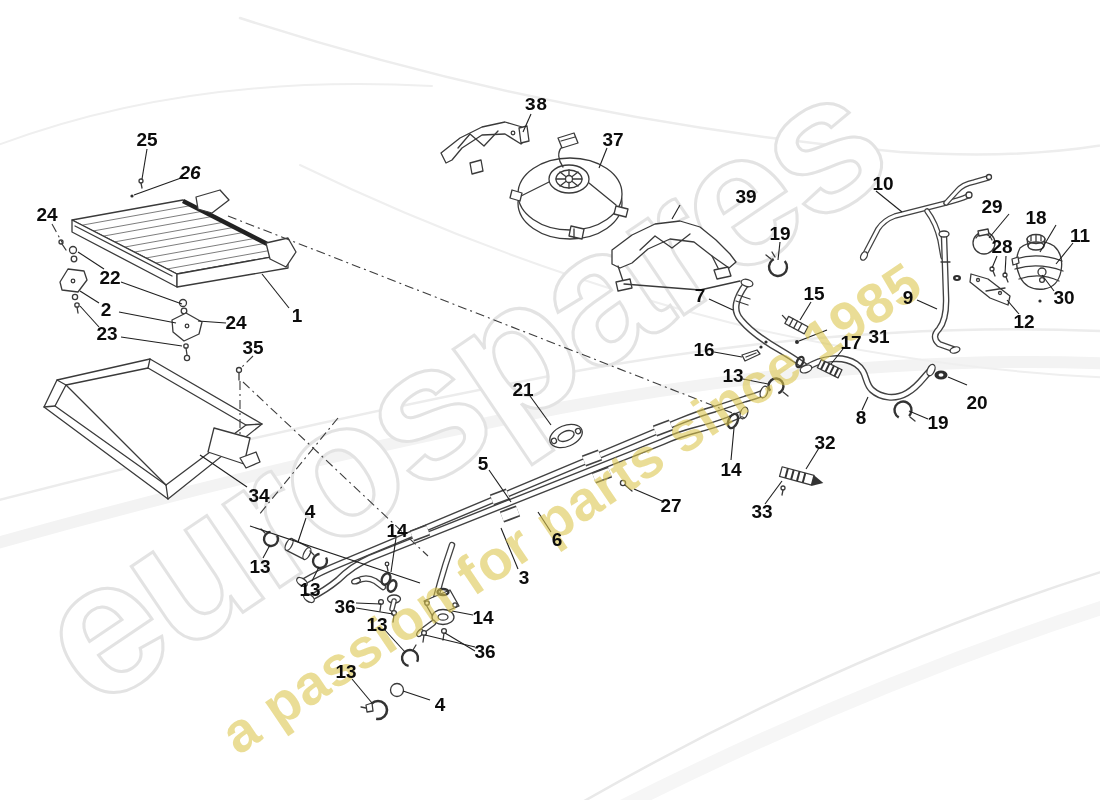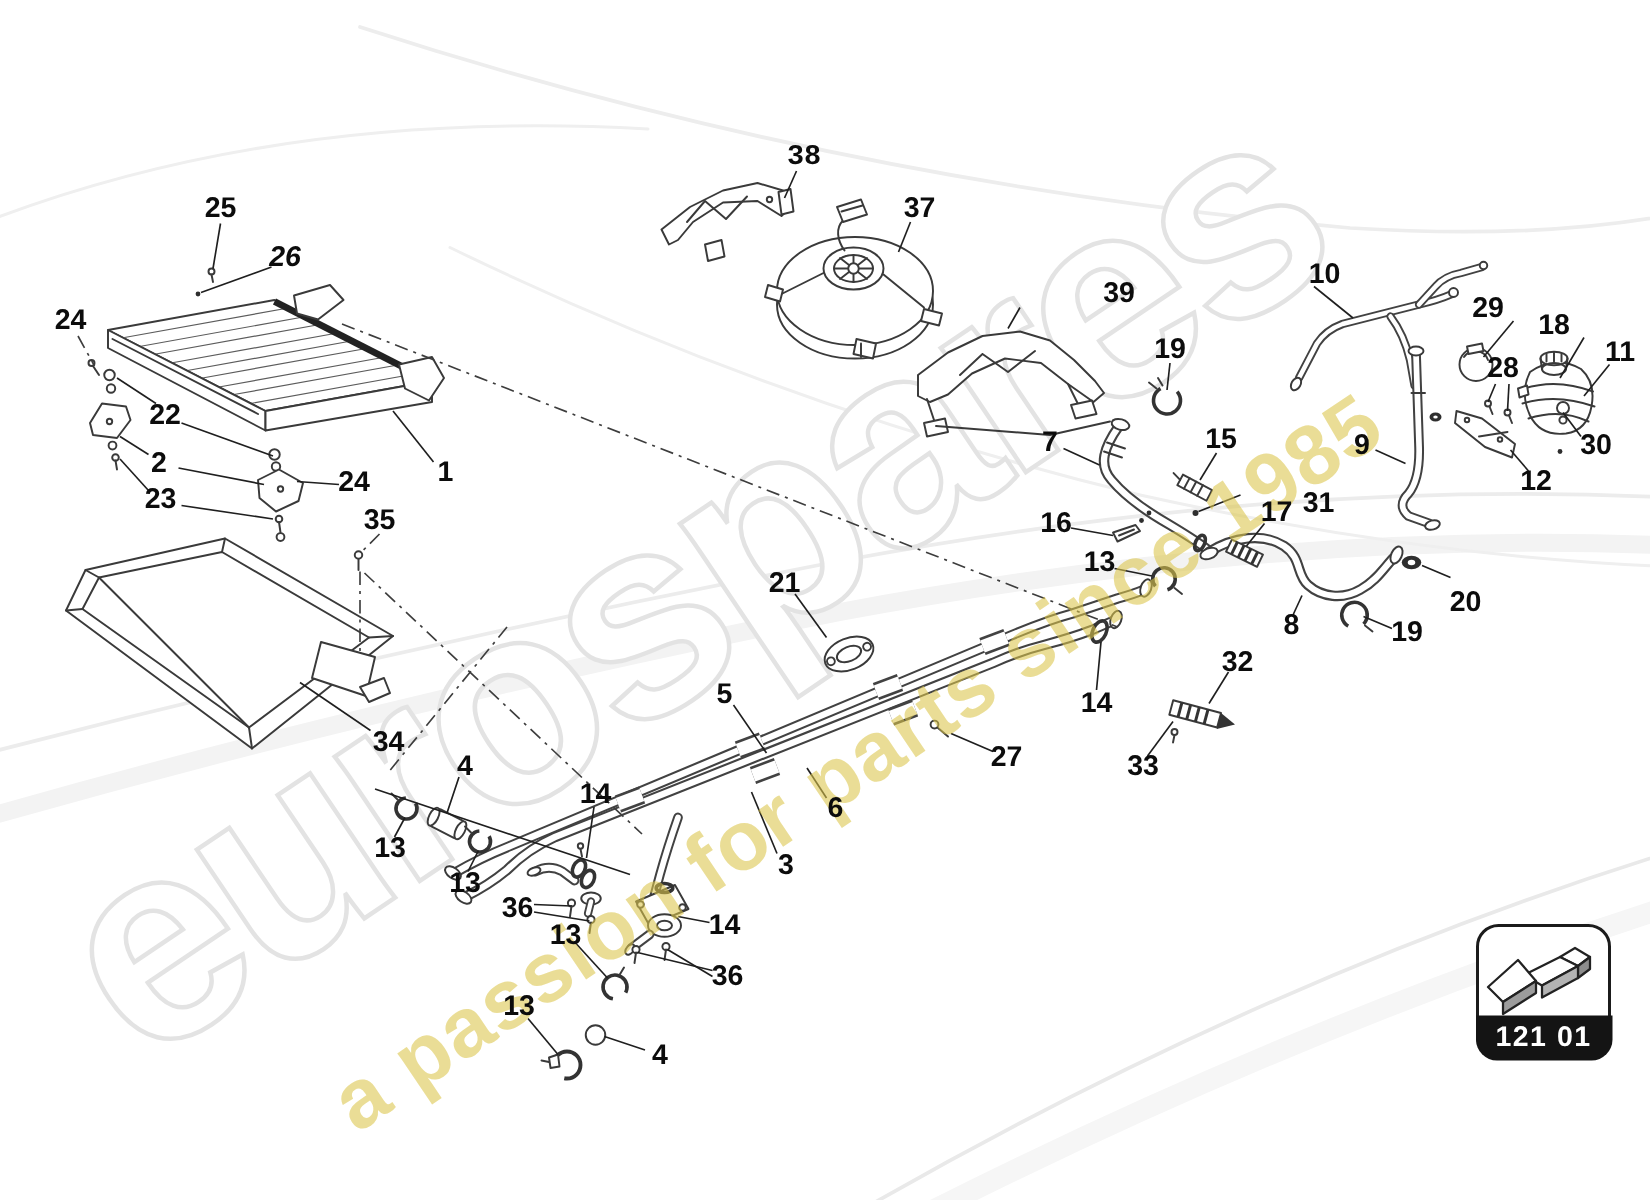--- a/index.html
+++ b/index.html
@@ -490,27 +490,14 @@
       <div class="callout" style="left: 310px; top: 589px;">13</div>
       <div class="callout" style="left: 397px; top: 530px;">14</div>
       <div class="callout" style="left: 345px; top: 606px;">36</div>
       <div class="callout" style="left: 377px; top: 624px;">13</div>
       <div class="callout" style="left: 483px; top: 617px;">14</div>
       <div class="callout" style="left: 485px; top: 651px;">36</div>
       <div class="callout" style="left: 346px; top: 671px;">13</div>
       <div class="callout" style="left: 440px; top: 704px;">4</div>
     </div>
 
-<div class="badge">
-  <svg class="badge-icon" width="84" height="56" viewBox="0 0 84 56">
-    <g stroke="#222" stroke-width="1.5" stroke-linejoin="round">
-      <polygon points="52,16 62,10 72,16 64,22" fill="#ffffff"></polygon>
-      <polygon points="64,22 72,16 72,24 64,30" fill="#8d8d8d"></polygon>
-      <polygon points="28,28 52,16 64,22 40,35" fill="#ffffff"></polygon>
-      <polygon points="40,35 64,22 64,30 40,43" fill="#b3b3b3"></polygon>
-      <polygon points="4,36 24,18 36,32 14,46" fill="#ffffff"></polygon>
-      <polygon points="14,46 36,32 36,40 14,54" fill="#9c9c9c"></polygon>
-    </g>
-  </svg>
-  <div class="badge-band">121 01</div>
+
 </div>
 
-</div>
-
 </body></html>

